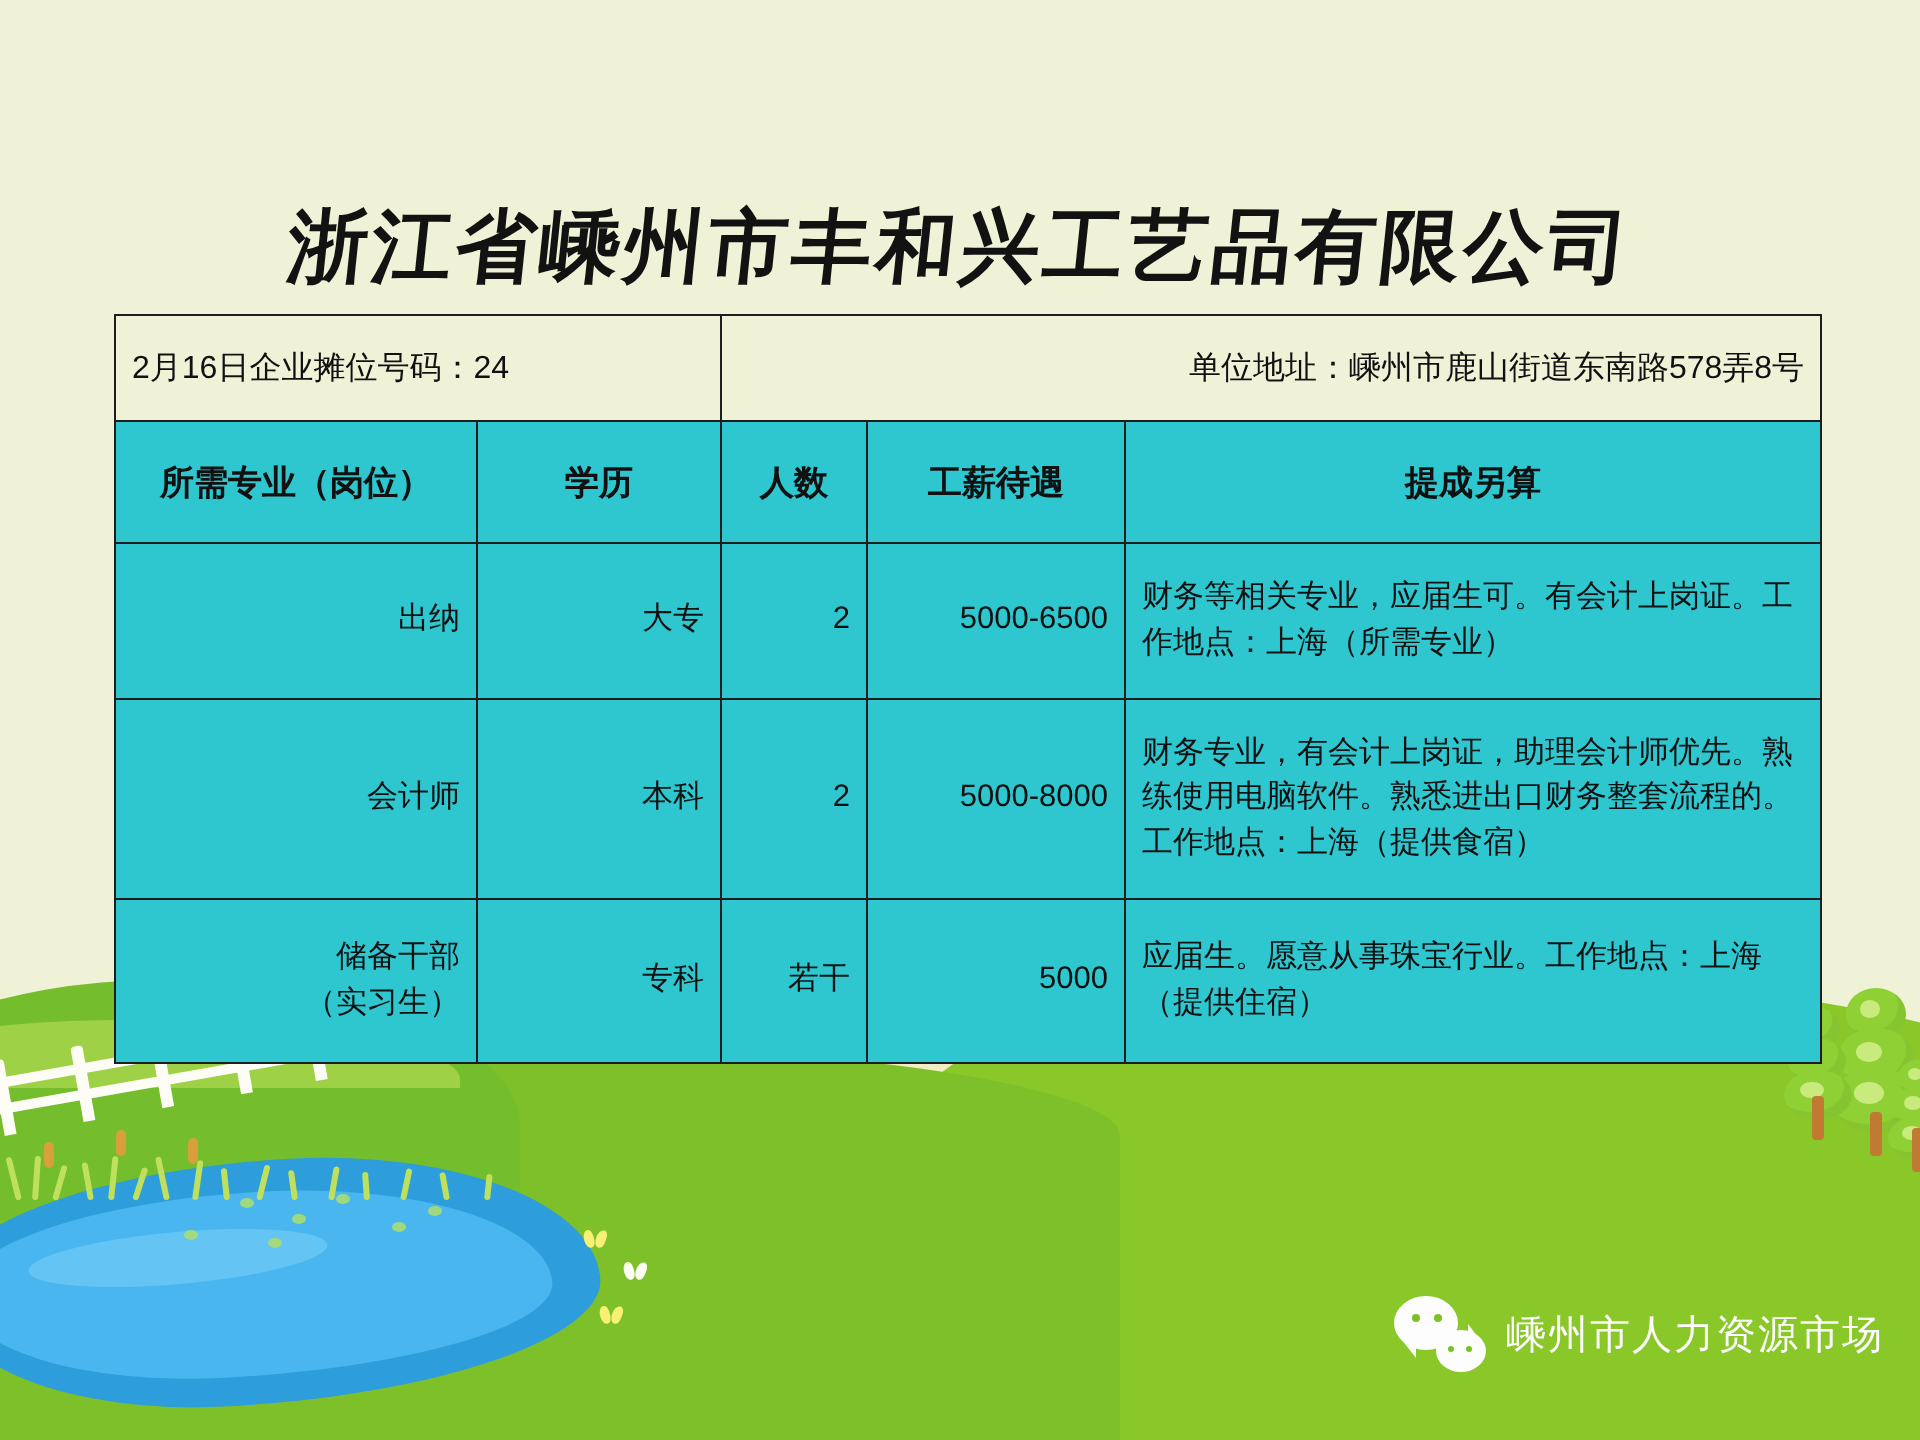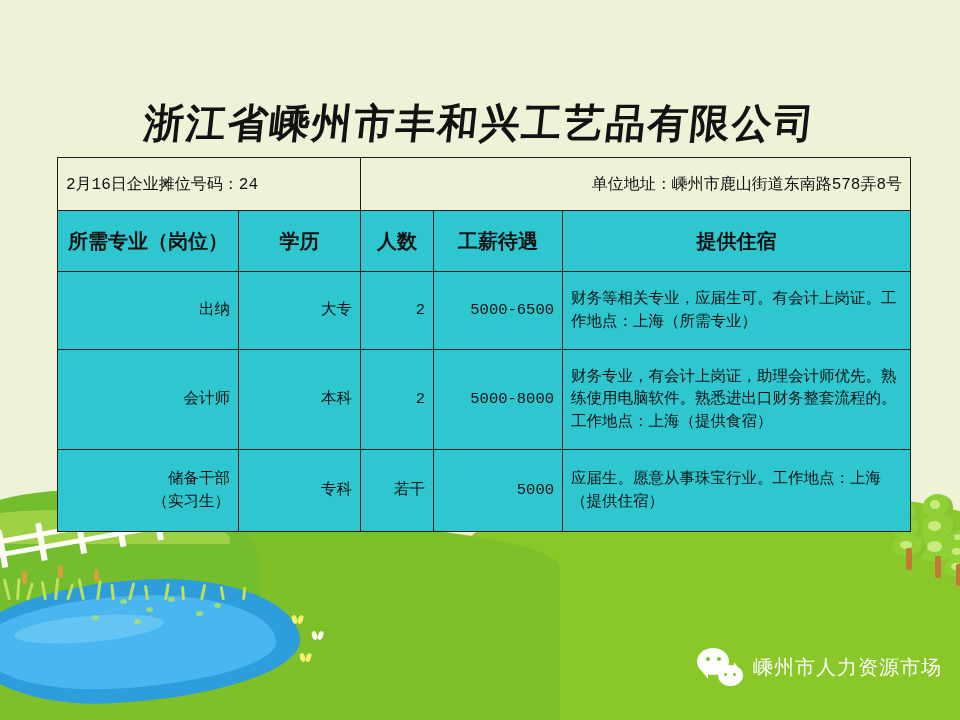--- a/index.html
+++ b/index.html
@@ -226,42 +226,42 @@
     position: absolute;
     left: 57px;
     top: 157px;
     width: 853px;
     z-index: 4;
   }
   table.jobs {
     width: 853px;
     border-collapse: collapse;
     table-layout: fixed;
-    font-family: Liberation Mono, monospace;
+    font-family: Liberation Sans, sans-serif;
     padding-left: 44px;
   }
   table.jobs td, table.jobs th {
     border: 1px solid #1d1d1d;
     padding: 6px 8px;
     vertical-align: middle;
     color: #111;
     font-weight: normal;
   }
   tr.meta td {
     background: #f0f2d8;
     font-size: 16px;
     height: 40px;
   }
   td.meta-left { text-align: left; }
   td.meta-right { text-align: right; padding-right: 14px; }
 
   tr.head td {
     background: #2ec6cf;
     text-align: center;
-    font-size: 20px;
+    font-size: 17px;
     font-weight: bold;
     height: 48px;
   }
   tr.row td {
     background: #2ec6cf;
     font-size: 15.5px;
     line-height: 1.45;
   }
   td.c-major, td.c-edu, td.c-count, td.c-salary {
     text-align: right;
@@ -426,21 +426,21 @@
         <tr class="meta">
           <td class="meta-left" colspan="2">2月16日企业摊位号码：24</td>
           <td class="meta-right" colspan="3">单位地址：嵊州市鹿山街道东南路578弄8号</td>
         </tr>
 
         <tr class="head">
           <td>所需专业（岗位）</td>
           <td>学历</td>
           <td>人数</td>
           <td>工薪待遇</td>
-          <td>提供住宿</td>
+          <td>提成另算</td>
         </tr>
 
         <tr class="row" style="height:78px;">
           <td class="c-major nowrap-pre">出纳</td>
           <td class="c-edu">大专</td>
           <td class="c-count">2</td>
           <td class="c-salary nowrap-pre">5000-6500</td>
           <td class="c-other">财务等相关专业，应届生可。有会计上岗证。工作地点：上海（所需专业）</td>
         </tr>
 

